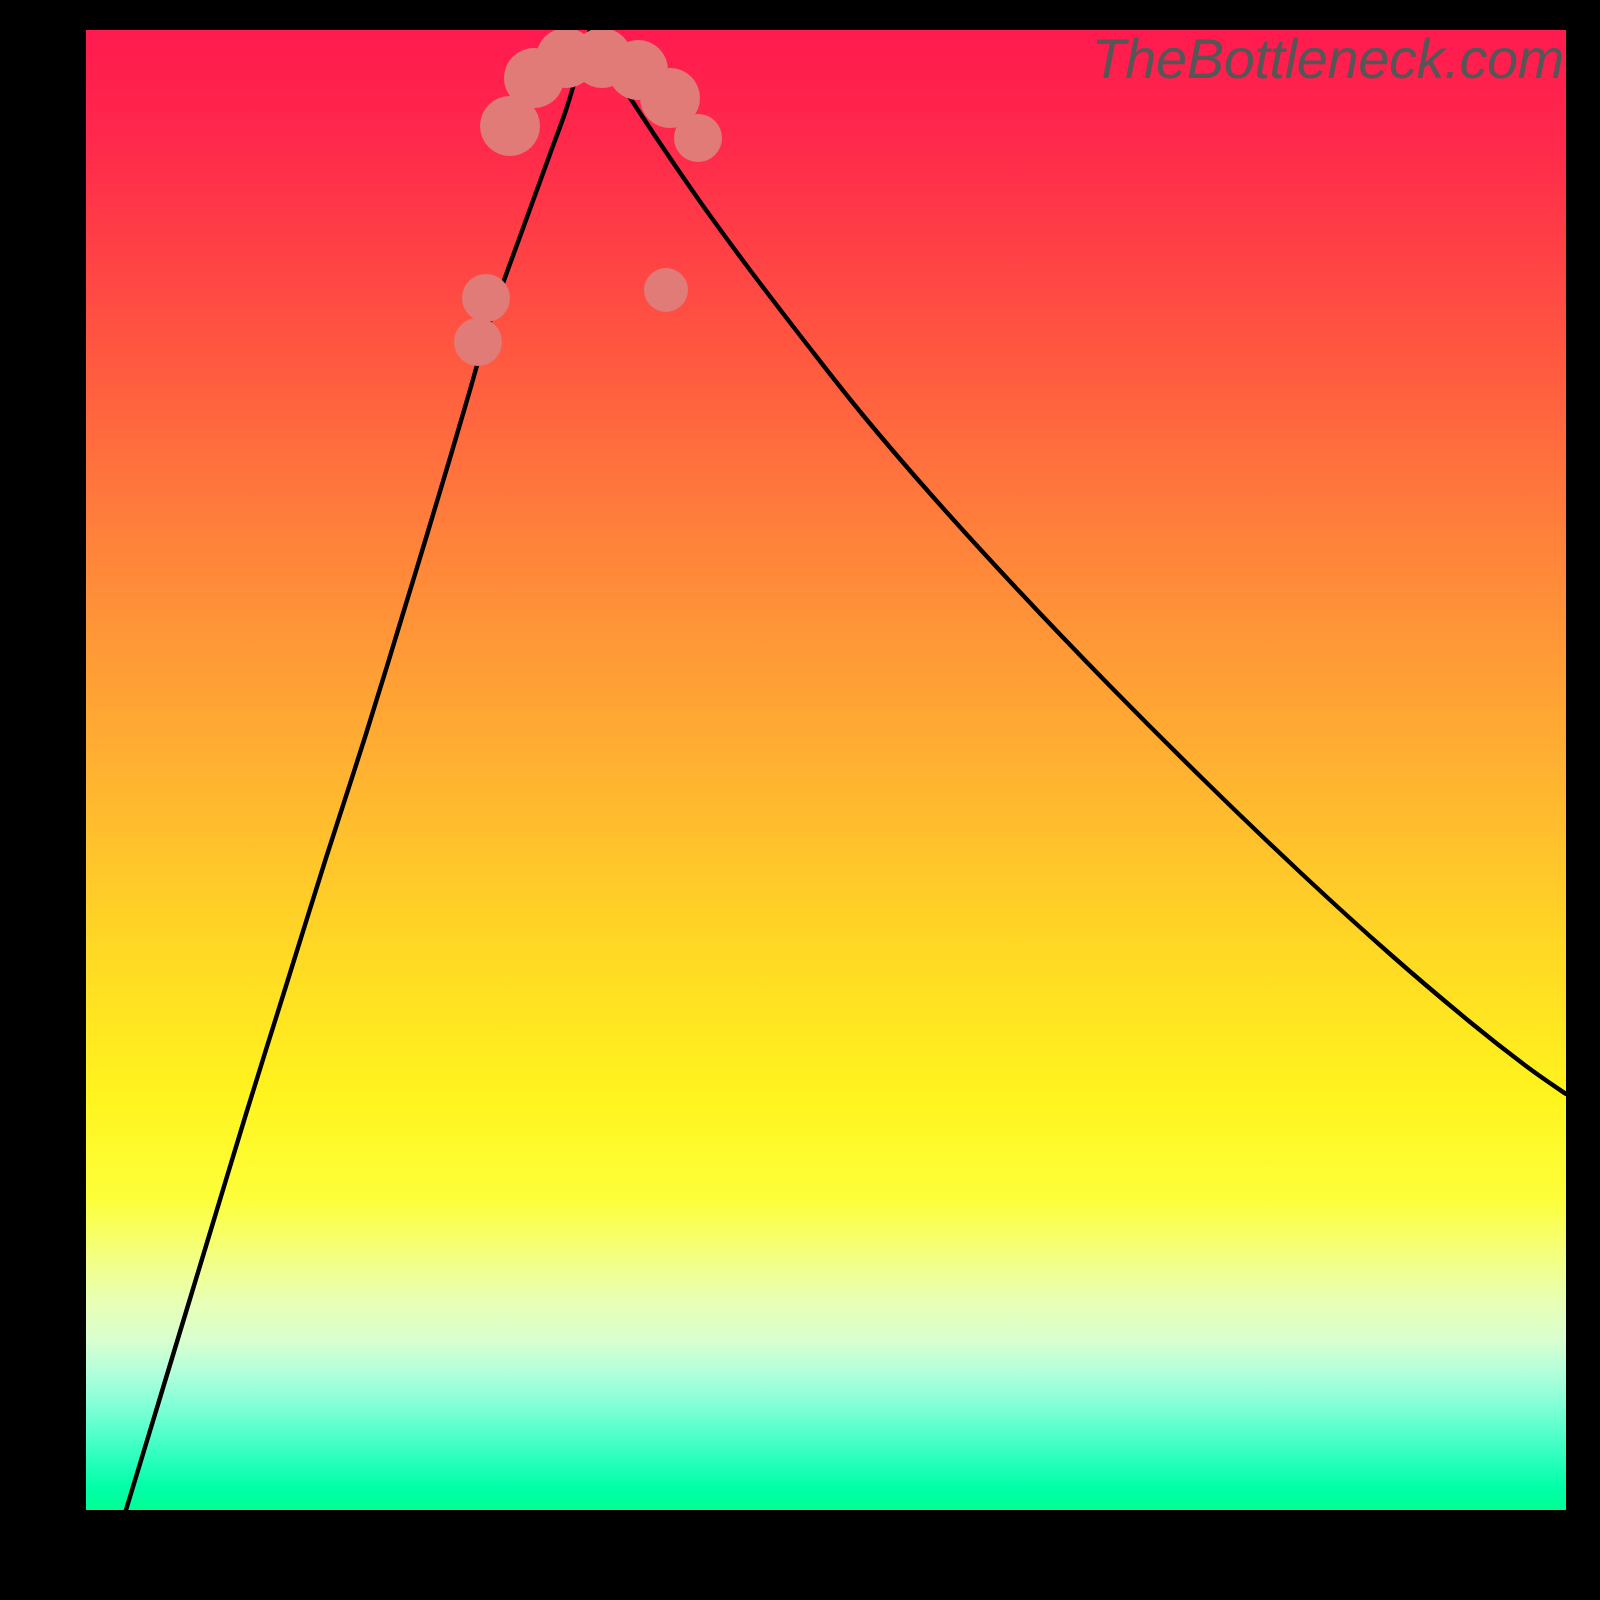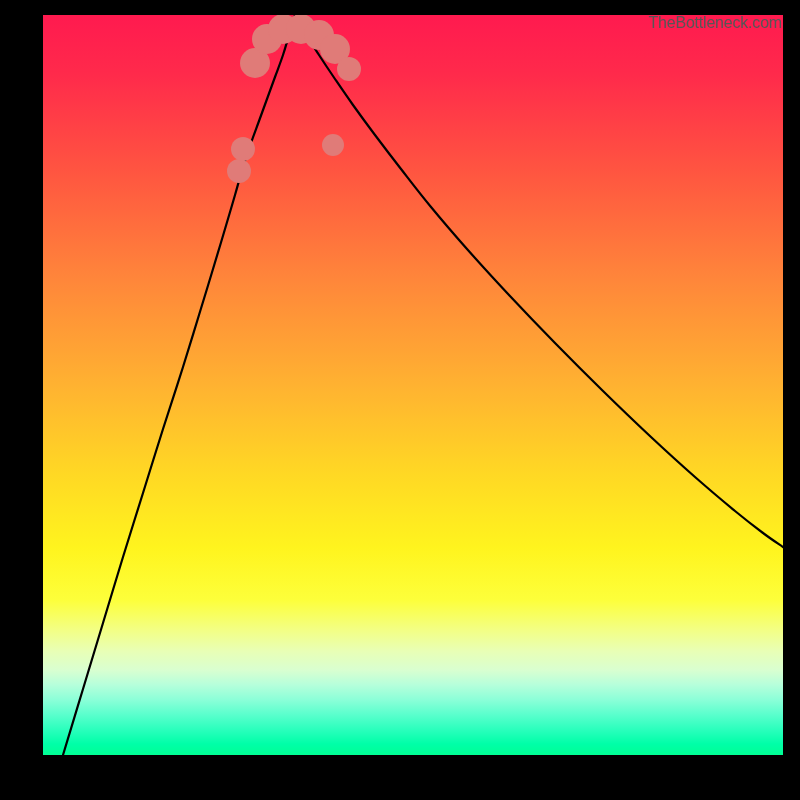--- a/index.html
+++ b/index.html
@@ -40,24 +40,25 @@
     left: 43px;
     top: 15px;
     width: 740px;
     height: 740px;
   }
   .watermark {
     position: absolute;
     top: 14px;
     right: 18px;
     font-family: Arial, Helvetica, sans-serif;
-    font-size: 16px;
+    font-size: 28px;
     font-weight: 500;
     color: #565656;
     letter-spacing: -0.2px;
+    font-style: italic;
   }
 </style>
 </head>
 <body>
 <div class="frame">
 
   <div class="plot-area"></div>
 
   <svg class="svg-layer" viewBox="0 0 740 740">
 

